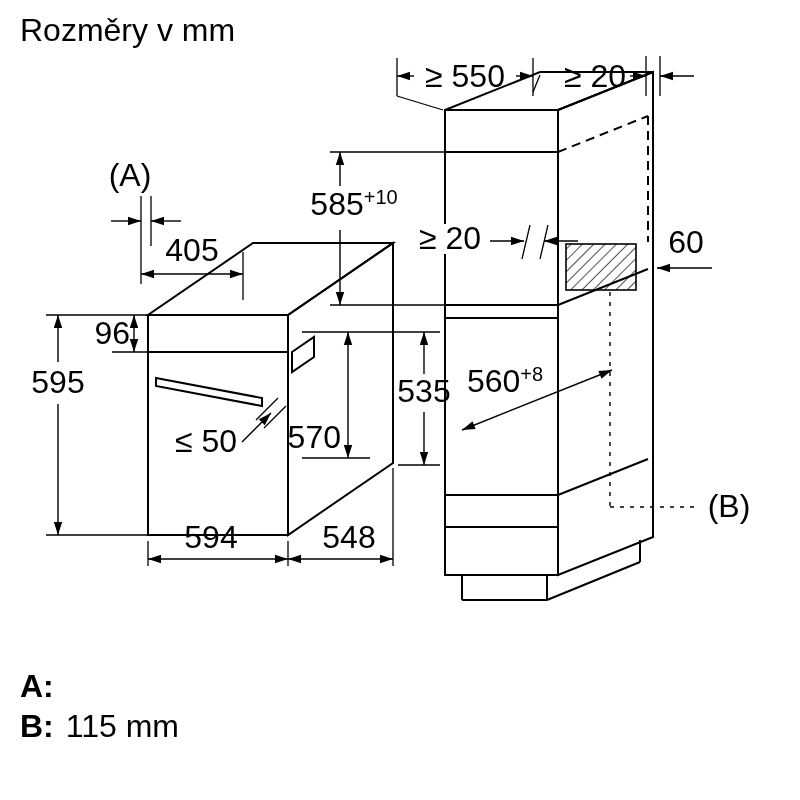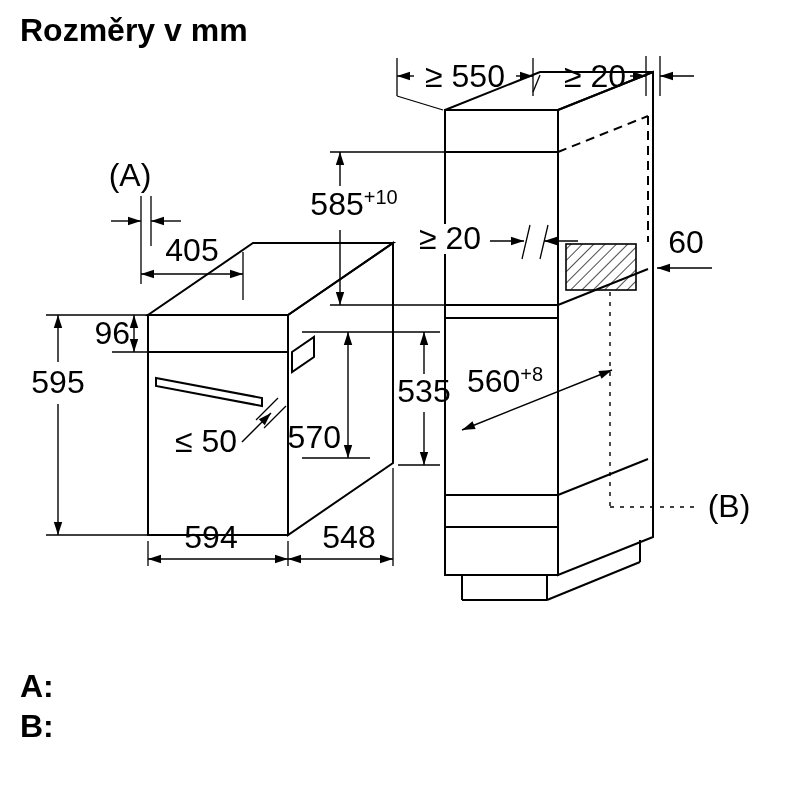--- a/index.html
+++ b/index.html
@@ -1,20 +1,20 @@
 <!DOCTYPE html>
 <html><head>
 <meta charset="utf-8">
 <style>
   html,body{margin:0;padding:0;}
   body{
     width:800px;height:800px;background:#ffffff;color:#000;
     font-family:"Liberation Sans",sans-serif;position:relative;overflow:hidden;
   }
-  .page-title{position:absolute;left:20px;top:12px;font-size:32px;font-weight:700;}
+  .page-title{position:absolute;left:20px;top:12px;font-size:32px;font-weight:400;}
   .legend{position:absolute;left:20px;top:666px;font-size:32px;line-height:40px;}
   .legend-row{display:flex;align-items:flex-start;}
   .legend-key{font-weight:700;margin-right:12px;}
   .legend-cont{display:block;}
   svg{position:absolute;left:0;top:0;}
   svg text{font-family:"Liberation Sans",sans-serif;font-size:32px;fill:#000;}
   tspan.sup{font-size:20px;}
   .s{stroke:#000;stroke-width:2;fill:none;stroke-linejoin:miter;stroke-linecap:butt;}
   .dim{stroke:#000;stroke-width:1.4;fill:none;}
   .ext{stroke:#000;stroke-width:1.3;fill:none;}
@@ -153,15 +153,16 @@
 
 <div class="page-title">Rozměry v mm</div>
 
 <div class="legend">
   <div class="legend-row">
     <span class="legend-key">A:</span>
   </div>
   <div class="legend-row">
     <span class="legend-key">B:</span>
     <span class="legend-val">
+      <span class="legend-cont">115 mm</span>
     </span>
   </div>
 </div>
 
 </body></html>

